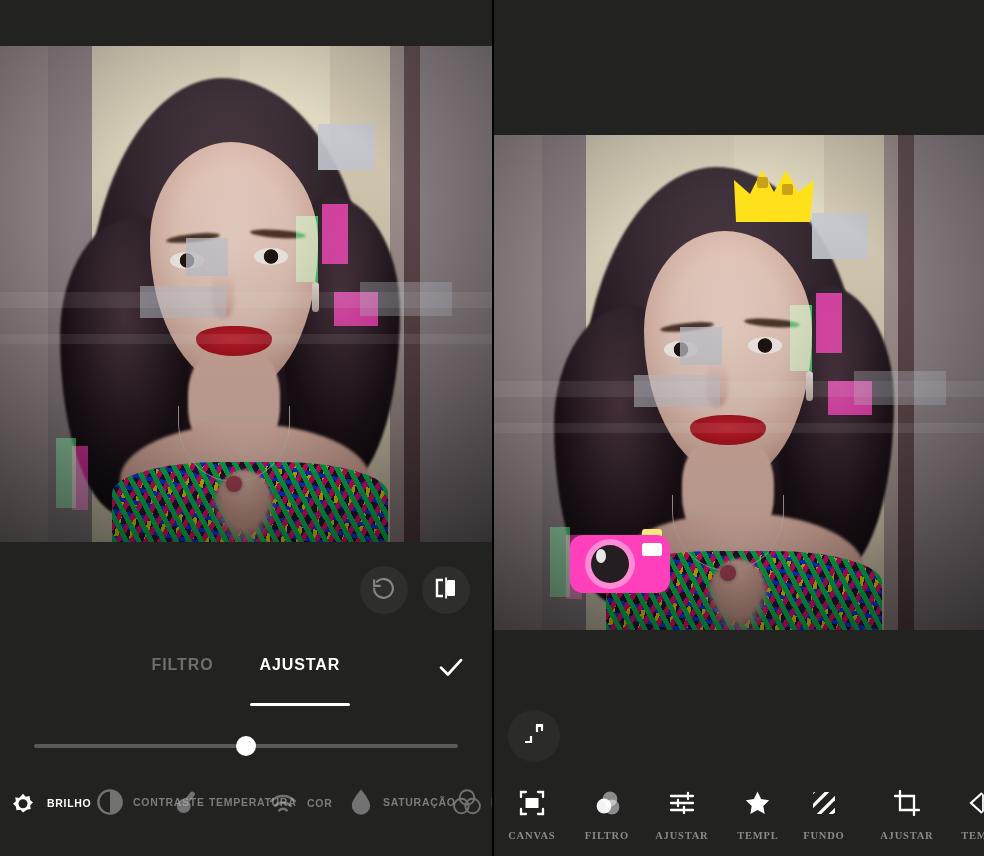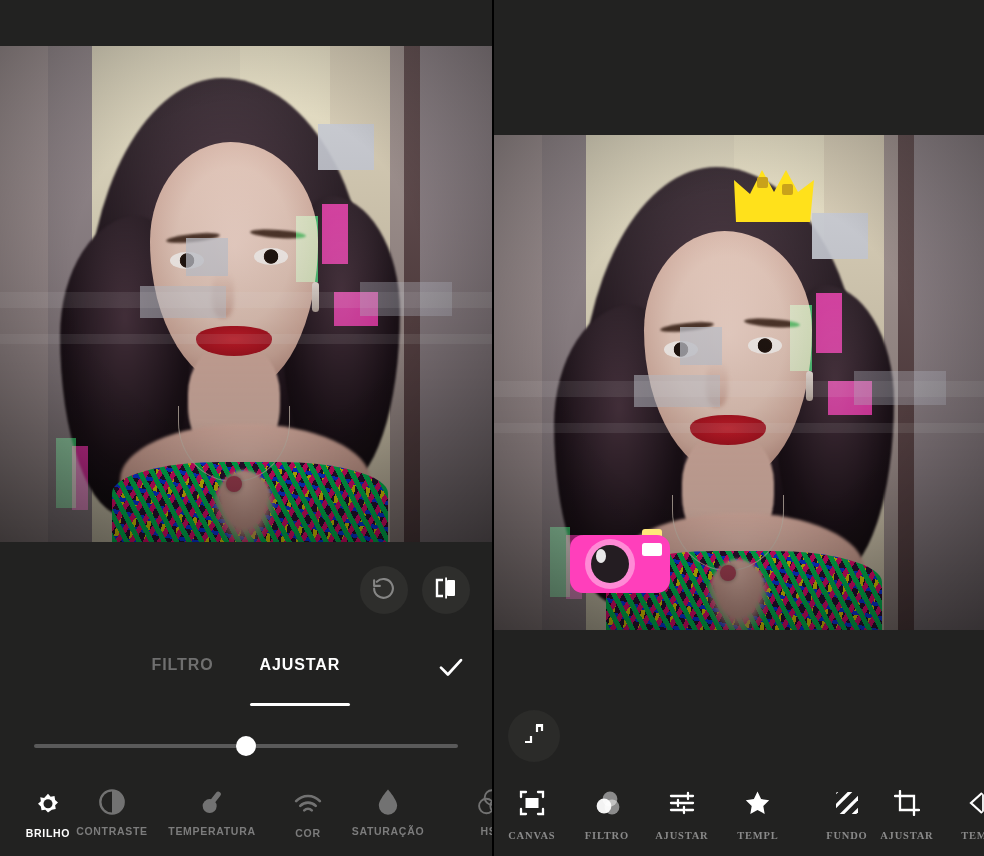--- a/index.html
+++ b/index.html
@@ -141,21 +141,21 @@
   .tab.active { color:#fff; }
   .tab.active::after { content:""; position:absolute; left:50%; transform:translateX(-50%);
     bottom:-22px; width:100px; height:3px; background:#fff; border-radius:2px; }
 
   .slider-wrap { position:absolute; left:34px; right:34px; height:26px; display:flex; align-items:center; }
   .slider-track { position:relative; width:100%; height:4px; background:#5a5a5a; border-radius:2px; }
   .slider-thumb { position:absolute; top:50%; width:20px; height:20px; margin-top:-10px;
     margin-left:-10px; background:#fff; border-radius:50%; }
 
   .tool-row { position:absolute; left:0; right:0; display:flex; }
-  .tool { flex:0 0 auto; display:flex; flex-direction:column; align-items:center; gap:9px;text-align:right; }
+  .tool { flex:0 0 auto; display:flex; align-items:center; gap:9px;text-align:right; }
   .tool .lbl { font-size:10.5px; letter-spacing:.7px; color:#7c7c7c; font-weight:bold; white-space:nowrap; }
   .tool.active .lbl { color:#fff; }
   .tool .ico svg { display:block; }
   .tool .ico { opacity:.55; }
   .tool.active .ico { opacity:1; }
 
   
   .collapse-btn { position:absolute; width:52px; height:52px; border-radius:50%; background:#2b2b29;
     display:flex; align-items:center; justify-content:center; }
   .bottom-nav { position:absolute; left:0; right:0; display:flex; }
@@ -252,21 +252,21 @@
     <div class="tool-row" style="top:788px;" id="toolRow">
         <div class="tool active" style="position: absolute; left: 8px; width: 80px;">
           <span class="ico">
             <svg width="30" height="30" viewBox="0 0 24 24">
               <path fill="#fff" d="M12 1.6l2.1 2.3 3.1-.5.5 3.1 2.3 2.1-2.3 2.1.5 3.1-3.1.5L12 16.6l-2.1-2.3-3.1.5-.5-3.1L4 9.6l2.3-2.1-.5-3.1 3.1.5z" transform="translate(0,3)"></path>
               <circle cx="12" cy="12.6" r="3.6" fill="#222221"></circle>
             </svg>
           </span>
           <span class="lbl">BRILHO</span>
         </div>
-        <div class="tool" style="position: absolute; left: 72px; width: 80px;">
+        <div class="tool" style="position: absolute; left: 96px; width: 80px;">
           <span class="ico">
             <svg width="28" height="28" viewBox="0 0 24 24">
               <circle cx="12" cy="12" r="10" fill="none" stroke="#b5b5b5" stroke-width="2"></circle>
               <path d="M12 2a10 10 0 0 1 0 20z" fill="#b5b5b5"></path>
             </svg>
           </span>
           <span class="lbl">CONTRASTE</span>
         </div>
         <div class="tool" style="position: absolute; left: 172px; width: 80px;">
           <span class="ico">
@@ -410,21 +410,21 @@
               <path d="M15 17v6"></path>
             </svg></span>
           <span class="lbl">AJUSTAR</span>
         </div>
         <div class="nav-item" style="position: absolute; left: 226px; width: 76px;">
           <span><svg width="27" height="26" viewBox="0 0 26 26">
               <path d="M13 1.6l3.6 7.4 8.1 1.2-5.9 5.7 1.4 8-7.2-3.8-7.2 3.8 1.4-8L1.3 10.2l8.1-1.2z" fill="#fff"></path>
             </svg></span>
           <span class="lbl">TEMPL</span>
         </div>
-        <div class="nav-item" style="position: absolute; left: 315px; width: 76px;">
+        <div class="nav-item" style="position: absolute; left: 292px; width: 76px;">
           <span><svg width="26" height="26" viewBox="0 0 26 26">
               <defs>
                 <clipPath id="hc">
                   <rect x="2" y="2" width="22" height="22" rx="1.5"></rect>
                 </clipPath>
               </defs>
               <g clip-path="url(#hc)">
                 <rect x="2" y="2" width="22" height="22" fill="none"></rect>
                 <g stroke="#fff" stroke-width="3.3">
                   <path d="M-6 10 L10 -6"></path>

